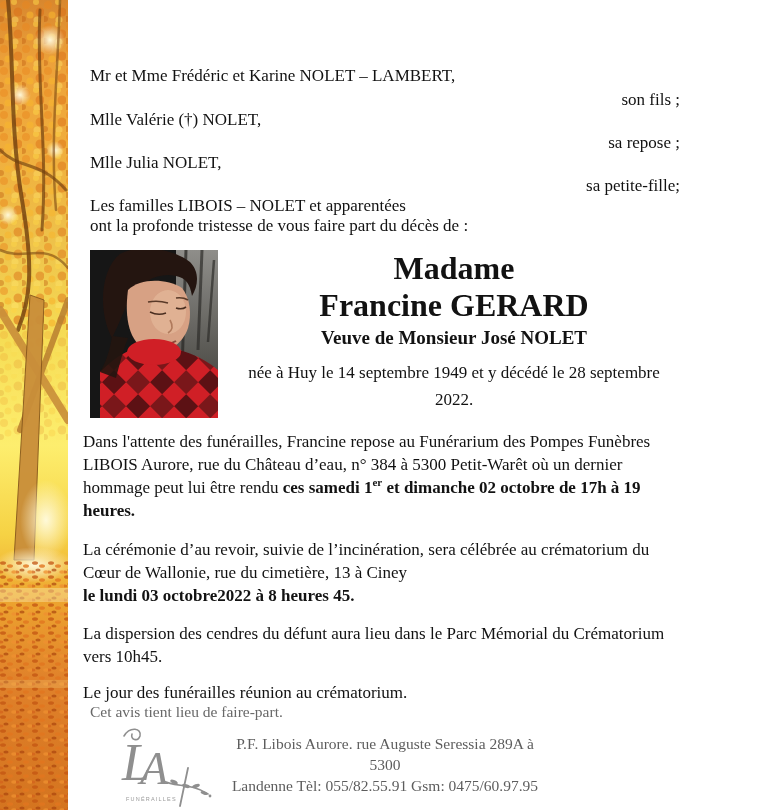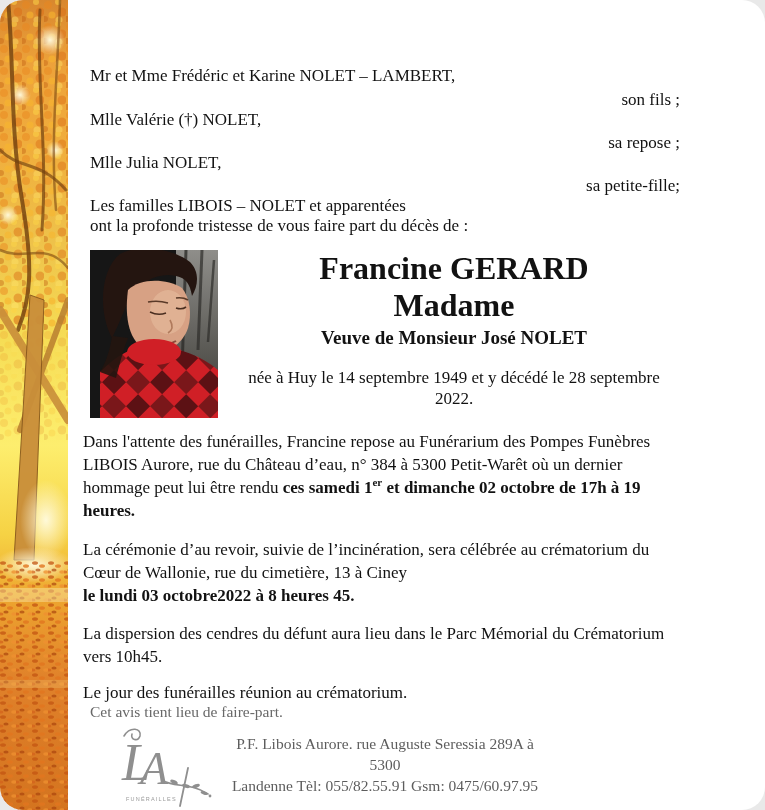--- a/index.html
+++ b/index.html
@@ -1,33 +1,33 @@
 <!DOCTYPE html>
 <html><head>
 <meta charset="utf-8">
 <style>
   html,body{margin:0;padding:0;background:#e9e9e9;}
   .page{
     position:relative;width:765px;height:810px;background:#ffffff;
     margin:0 auto;overflow:hidden;
-    font-family:"Liberation Serif","DejaVu Serif",serif;color:#121212;border-radius:23px;
+    font-family:"Liberation Serif","DejaVu Serif",serif;color:#121212;
   }
   .band{position:absolute;left:0;top:0;width:68px;height:810px;}
   .band svg{display:block;width:68px;height:810px;}
 
   .hline{position:absolute;left:90px;width:590px;font-size:17px;line-height:20px;white-space:nowrap;}
   .hline.right{text-align:right;}
 
   .photo{position:absolute;left:90px;top:250px;width:128px;height:168px;}
   .photo svg{display:block;width:128px;height:168px;}
 
   .titleblock{position:absolute;left:228px;top:250px;width:452px;text-align:center;}
   .t1{font-size:32px;font-weight:bold;line-height:37px;}
   .t2{font-size:19px;font-weight:bold;line-height:22px;margin-top:3px;}
-  .t3{font-size:17px;line-height:21px;margin-top:18px;}
+  .t3{font-size:17px;line-height:27px;margin-top:10px;}
 
   .para{position:absolute;left:83px;width:600px;text-align:left;font-size:17px;line-height:23px;}
   .para b sup{font-size:11px;vertical-align:super;line-height:0;}
   .boldline{font-weight:bold;display:block;}
 
   .notice{position:absolute;left:90px;top:703px;font-size:15.5px;color:#686868;text-align:center;}
 
   .logo{position:absolute;left:104px;top:724px;width:112px;height:84px;}
   .logo svg{display:block;width:112px;height:84px;}
 
@@ -134,22 +134,22 @@
       <path d="M86,58 Q92,60 96,57" stroke="#4a2e20" stroke-width="1.6" fill="none"></path>
       <path d="M80,70 Q85,79 78,83" stroke="#b07a5c" stroke-width="1.6" fill="none"></path>
       <path d="M66,92 Q76,97 86,91" stroke="#8a4a3a" stroke-width="2" fill="none"></path>
       <path d="M10,122 C30,102 48,94 66,96 C90,98 112,106 128,120 L128,168 L10,168 Z" fill="url(#argyle)"></path>
       <ellipse cx="64" cy="102" rx="27" ry="13" fill="#d01f26"></ellipse>
       <path d="M22,86 C20,100 16,112 10,122 L26,128 C30,112 34,98 38,88 Z" fill="#241510" opacity="0.9"></path>
     </svg>
   </div>
 
   <div class="titleblock">
+    <div class="t1">Madame</div>
     <div class="t1">Francine GERARD</div>
-    <div class="t1">Madame</div>
     <div class="t2">Veuve de Monsieur José NOLET</div>
     <div class="t3">née à Huy le 14 septembre 1949 et y décédé le 28 septembre 2022.</div>
   </div>
 
   <section class="para" style="top:430px">
     <span>Dans l'attente des funérailles, Francine repose au Funérarium des Pompes Funèbres LIBOIS Aurore, rue du Château d’eau, n° 384 à 5300 Petit-Warêt où un dernier hommage peut lui être rendu </span><b><span>ces samedi 1</span><sup>er</sup><span> et dimanche 02 octobre de 17h à 19 heures.</span></b>
   </section>
 
   <section class="para" style="top:538px">
     <span>La cérémonie d’au revoir, suivie de l’incinération, sera célébrée au crématorium du Cœur de Wallonie, rue du cimetière, 13 à Ciney</span>

